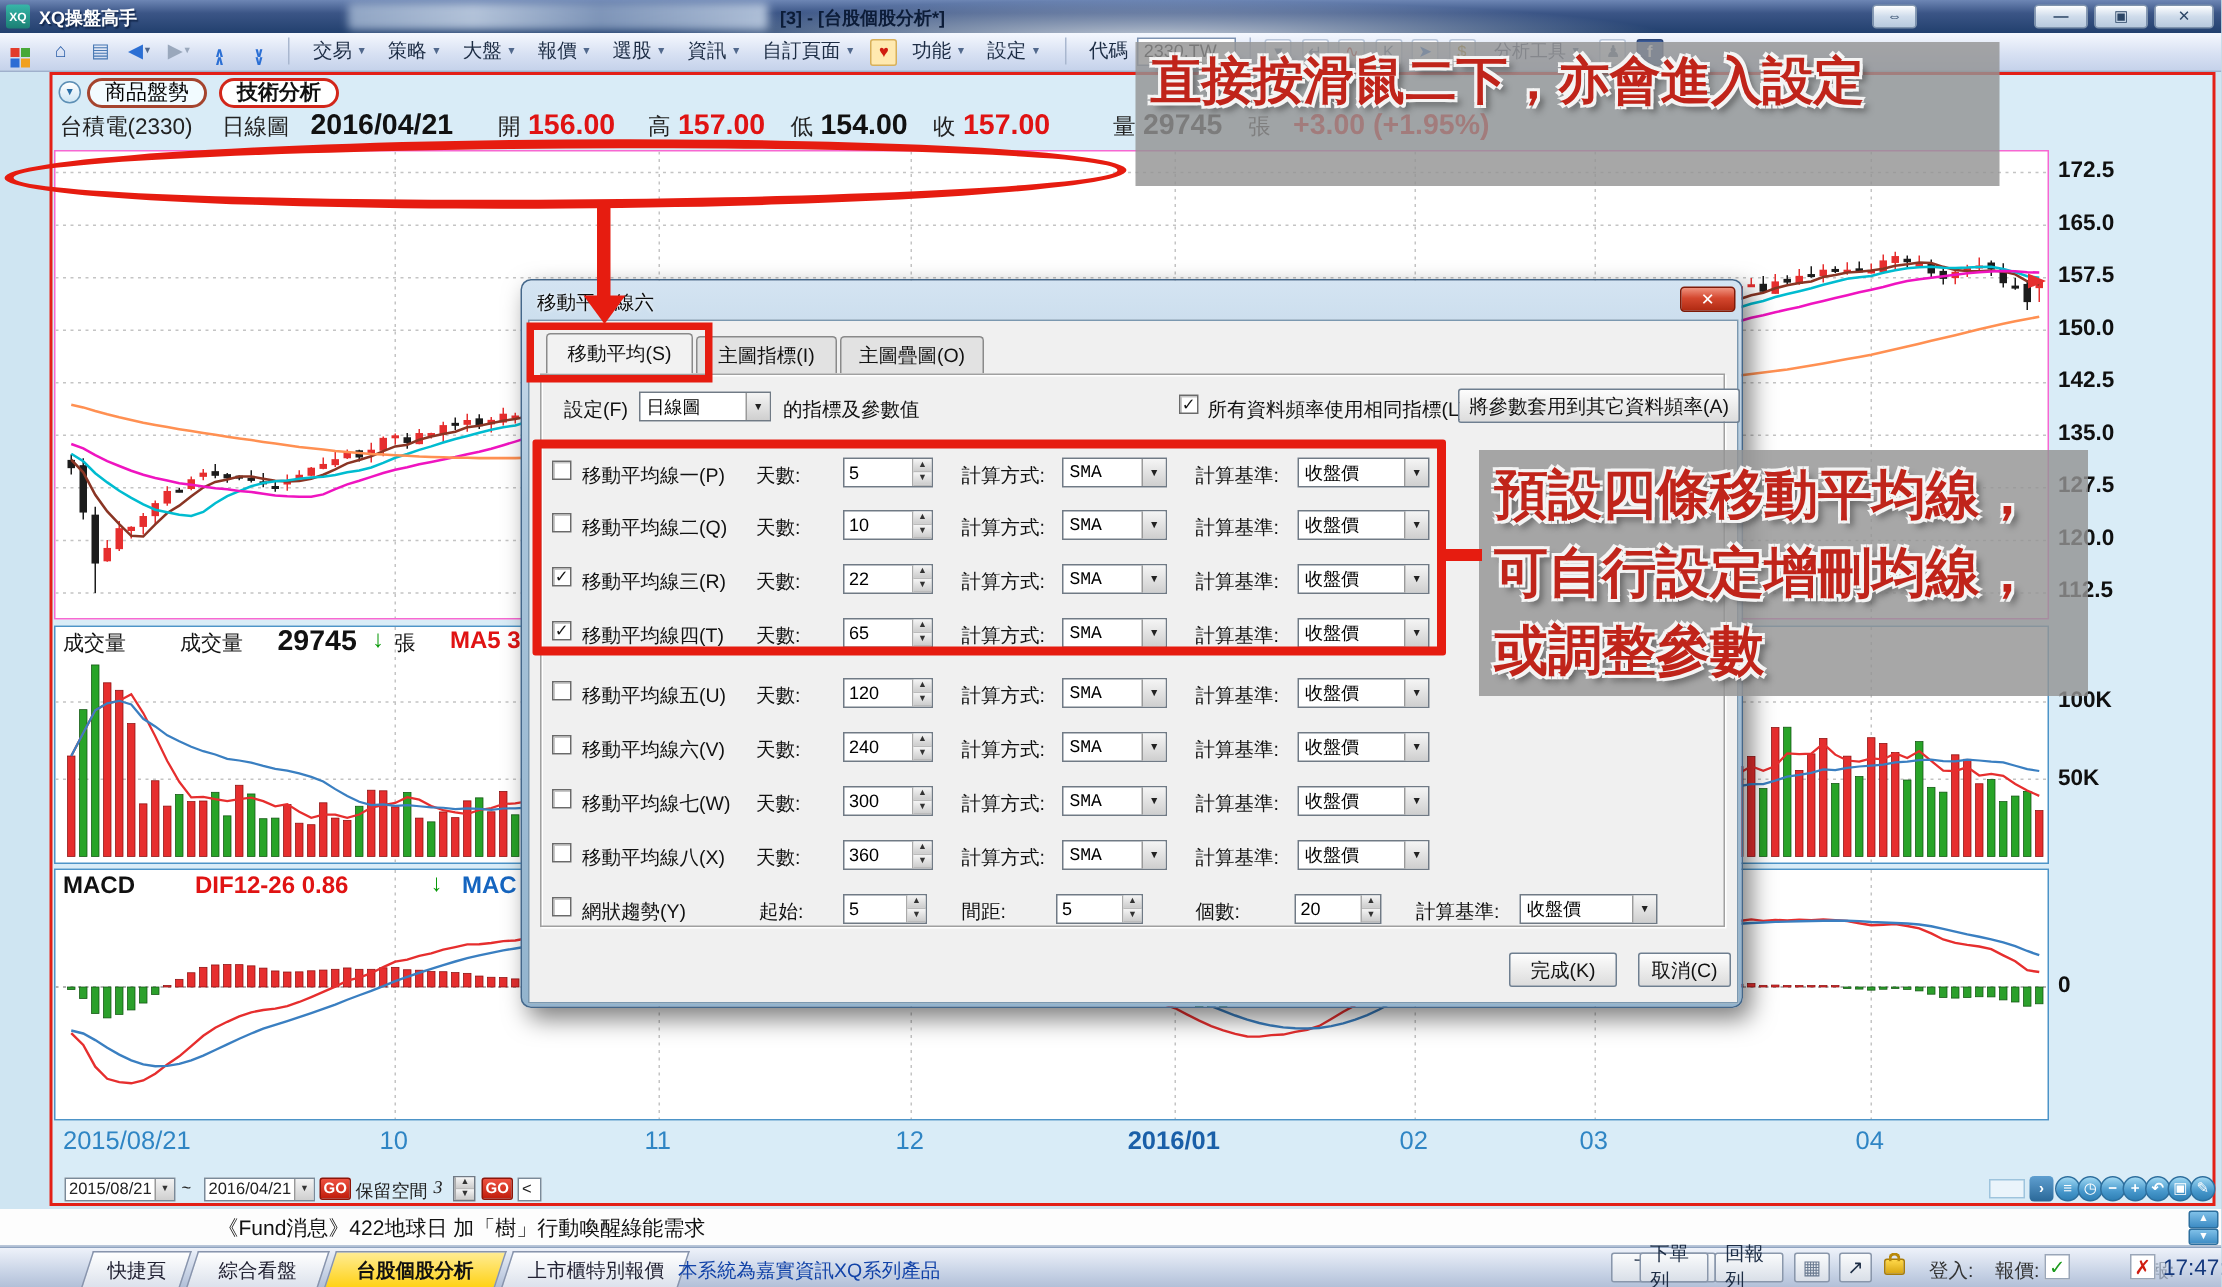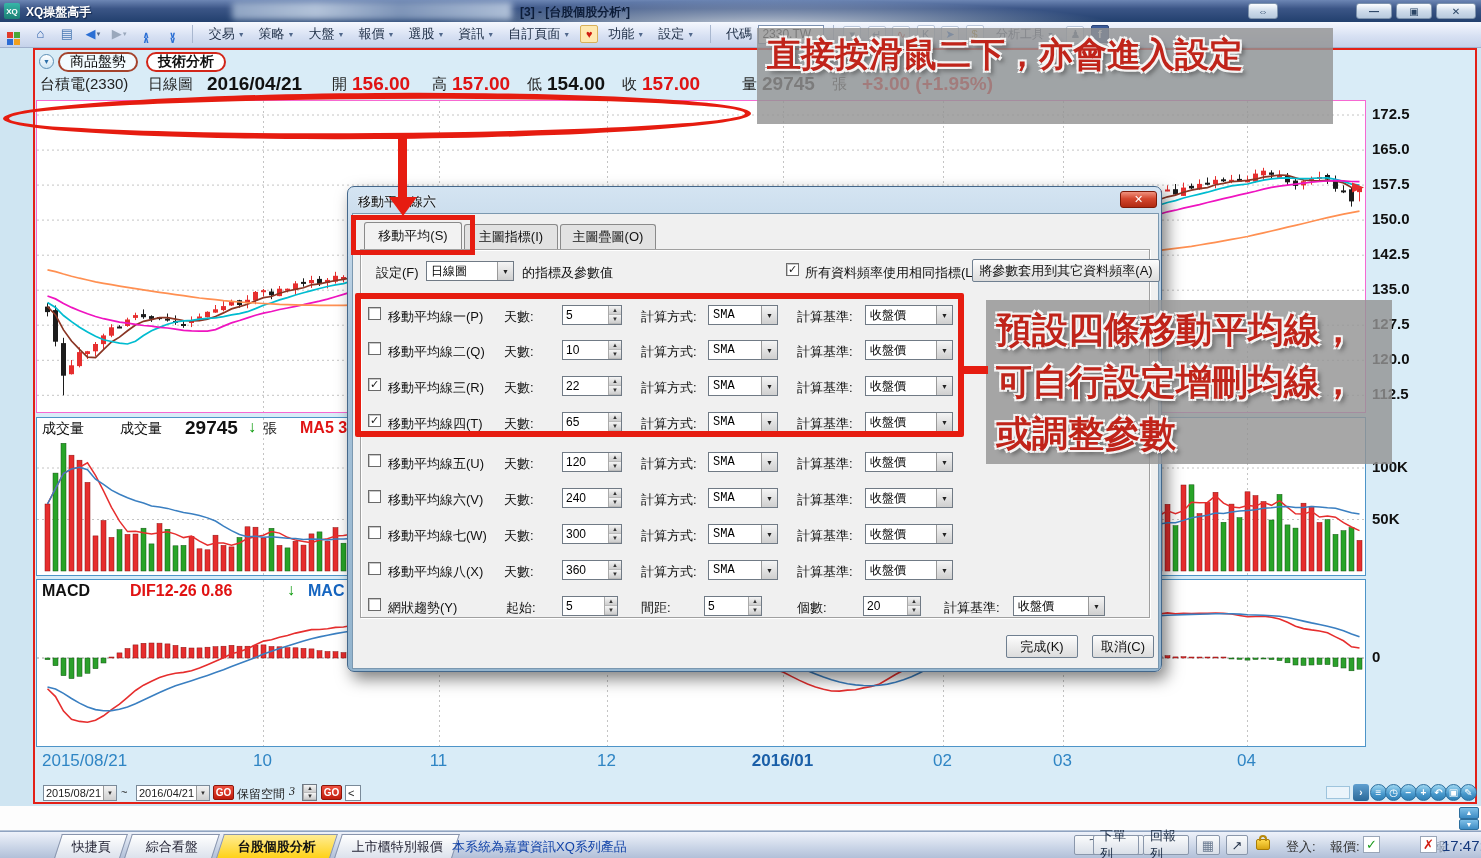--- a/index.html
+++ b/index.html
@@ -1040,20 +1040,21 @@
     <span class="dsel" style="left:309px;top:1px;width:16px">
         <span class="txt" style="font-family:inherit">&lt;</span>
       </span>
     <span style="position:absolute;left:1290px;top:2px;width:24px;height:13px;background:#eaf4fb;border:1px solid #9ec4dd"></span>
     <span style="position:absolute;left:1317px;top:0;width:16px;height:17px;border-radius:3px;background:linear-gradient(#5f9fd0,#2a6898);color:#fff;font-size:10px;font-weight:bold;display:flex;align-items:center;justify-content:center">›</span>
     <span id="zoom-buttons"><span class="zoom-circle" style="left: 1334px; top: 0px;">≡</span><span class="zoom-circle" style="left: 1349px; top: 0px;">◷</span><span class="zoom-circle" style="left: 1364px; top: 0px;">−</span><span class="zoom-circle" style="left: 1379px; top: 0px;">+</span><span class="zoom-circle" style="left: 1394px; top: 0px;">↶</span><span class="zoom-circle" style="left: 1409px; top: 0px;">▣</span><span class="zoom-circle" style="left: 1424px; top: 0px;">✎</span></span>
   </div>
 
   <div class="newsbar">
     <span class="news-time">04/21 17:31</span>
+    <span class="news-text">《Fund消息》422地球日 加「樹」行動喚醒綠能需求</span>
     <span class="news-arrows">
       <span>▲</span>
       <span>▼</span>
     </span>
   </div>
 
   <div class="statusbar">
     <div id="status-tabs">
         <div class="stab" style="left: 58px; width: 66px;">
           <span>快捷頁</span>

